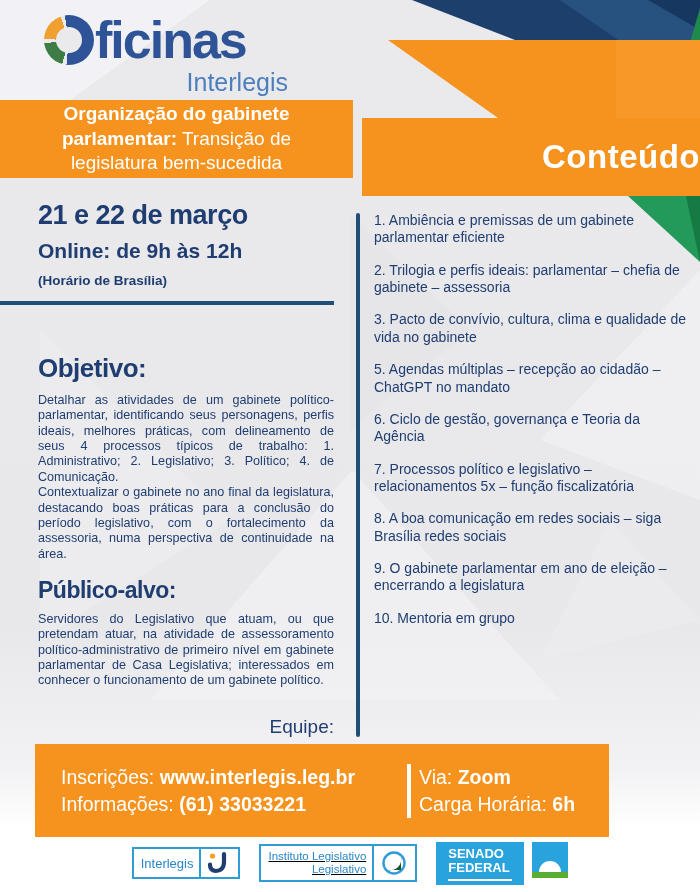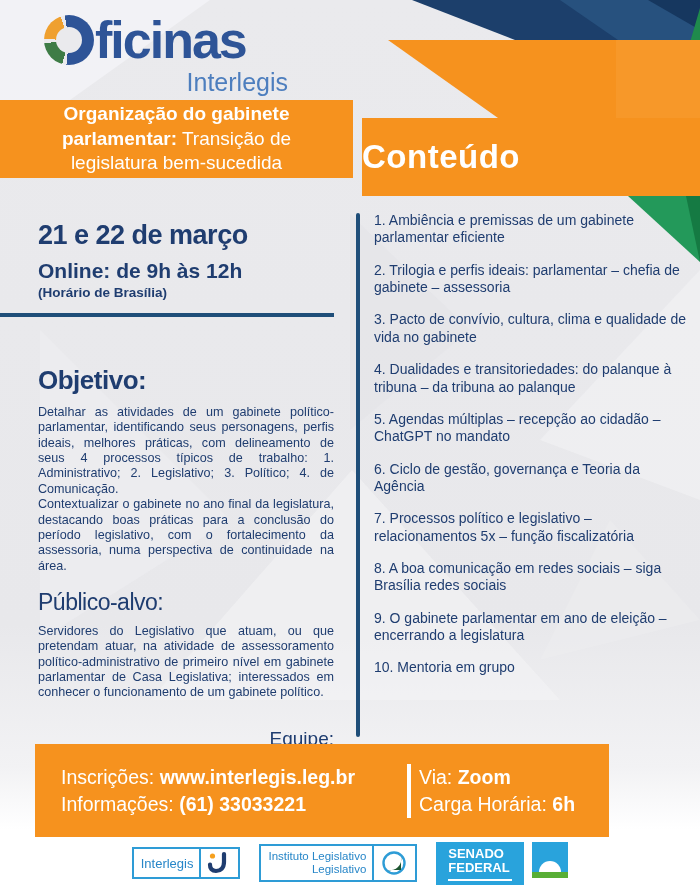--- a/index.html
+++ b/index.html
@@ -23,50 +23,50 @@
       var(--logo-blue) 350deg 360deg);}
   .logo-o::after{content:""; position:absolute; inset:12px; border-radius:50%; background:#EAEAED;}
   .logo-text{font-size:52px; font-weight:bold; color:var(--logo-blue); letter-spacing:-2px; line-height:1; margin-left:1px;}
   .logo-sub{font-size:25px; color:var(--interlegis-blue); text-align:right; margin-top:2px; letter-spacing:0;}
   
   .banner-left{position:absolute; left:0; top:100px; width:353px; height:78px; background:var(--orange);
     color:#fff; display:flex; align-items:center; justify-content:center; text-align:center;
     font-size:19px; line-height:1.3; padding:4px 22px;}
   .banner-left .b{font-weight:bold;}
   .banner-right{position:absolute; left:362px; top:118px; width:338px; height:78px; background:var(--orange);
-    color:#fff; display:flex; align-items:center; justify-content:flex-start;
+    color:#fff; display:flex; align-items:center; justify-content:flex-end;
     font-size:33px; font-weight:bold; letter-spacing:0.5px;}
   
-  .col-left{position:absolute; left:38px; top:220px; width:296px; color:var(--navy);}
+  .col-left{position:absolute; left:38px; top:200px; width:296px; color:var(--navy);}
   .date-h{font-size:27px; font-weight:bold; letter-spacing:-0.5px;}
   .online{font-size:21px; font-weight:bold; margin-top:8px;}
-  .tz{font-size:13.5px; font-weight:bold; margin-top:2px;}
+  .tz{font-size:13.5px; font-weight:bold; margin-top:10px;}
   .rule{width:334px; height:4px; background:var(--rule); margin:13px 0 12px -38px;}
   .sec-h{font-size:26px; font-weight:bold; margin-bottom:9px; letter-spacing:-0.5px;margin-top:48px;}
   .para{font-size:12.6px; line-height:1.22; text-align:justify;}
-  .pub-h{font-size:23px; font-weight:normal; margin:15px 0 8px; letter-spacing:-0.5px;}
+  .pub-h{font-size:23px; font-weight:bold; margin:15px 0 8px; letter-spacing:-0.5px;}
   .equipe{margin-top:27px; text-align:right;}
   .equipe-label{font-size:19px;}
   .equipe-name{font-size:22px; font-weight:bold; margin-top:2px;}
   .v-divider{position:absolute; left:356px; top:213px; width:4px; height:524px; background:var(--rule); border-radius:2px;}
   .col-right{position:absolute; left:374px; top:212px; width:318px; color:var(--navy);}
   .citem{font-size:14px; line-height:1.24; margin-bottom:15px;}
   
   .bottom-bar{position:absolute; left:35px; top:744px; width:574px; height:93px; background:var(--orange);
     color:#fff; display:flex; align-items:center;}
   .bb-left{padding-left:26px; width:372px;}
   .bb-line{font-size:19.5px; margin:4px 0;}
   .bb-line .v{font-weight:bold;}
   .bb-div{width:4px; height:54px; background:#fff;}
   .bb-right{padding-left:8px;}
   
   .footer{position:absolute; left:0; top:842px; width:700px; display:flex; justify-content:center; align-items:center; gap:19px;}
   .lg-box{background:#fff; border:2px solid var(--footer-blue); display:flex; align-items:center; padding:0 7px;}
   .lg-interlegis{height:32px;}
-  .lg-ilb{height:38px;}
+  .lg-ilb{height:38px;text-decoration:underline;}
   .lg-text{font-size:13px; color:#2786C8;}
   .lg-text2{font-size:11.5px; color:#2786C8; line-height:1.12; text-align:right;}
   .lg-sep{width:2px; align-self:stretch; background:var(--footer-blue); margin:0 6px;}
   .senado{display:flex; align-items:stretch;gap:6px;}
   .sen-text{background:var(--senado-blue); color:#fff; font-weight:bold; font-size:13px; line-height:1.1;
     padding:5px 12px 4px; display:flex; flex-direction:column; justify-content:center;}
   .sen-underline{width:64px; height:2px; background:#fff; margin-top:3px;}
   .sen-sq{position:relative; width:36px; height:36px; background:var(--senado-blue); margin-left:2px;}
   .sen-sq .dome{position:absolute; left:7px; bottom:6px; width:22px; height:11px; background:#fff; border-radius:11px 11px 0 0;}
   .sen-sq .grass{position:absolute; left:0; bottom:0; width:100%; height:6px; background:#58AE35;}
@@ -130,21 +130,20 @@
       <div class="equipe-name">Aires P. Neves</div>
     </div>
   </div>
 
   <div class="v-divider"></div>
 
   <div class="col-right">
     <p class="citem">1. Ambiência e premissas de um gabinete parlamentar eficiente</p>
     <p class="citem">2. Trilogia e perfis ideais: parlamentar – chefia de gabinete – assessoria</p>
     <p class="citem">3. Pacto de convívio, cultura, clima e qualidade de vida no gabinete</p>
-    <p class="citem">4. Dualidades e transitoriedades: do palanque à tribuna – da tribuna ao palanque</p>
     <p class="citem">5. Agendas múltiplas – recepção ao cidadão – ChatGPT no mandato</p>
     <p class="citem">6. Ciclo de gestão, governança e Teoria da Agência</p>
     <p class="citem">7. Processos político e legislativo – relacionamentos 5x – função fiscalizatória</p>
     <p class="citem">8. A boa comunicação em redes sociais – siga Brasília redes sociais</p>
     <p class="citem">9. O gabinete parlamentar em ano de eleição – encerrando a legislatura</p>
     <p class="citem">10. Mentoria em grupo</p>
   </div>
 
   <div class="bottom-bar">
     <div class="bb-left">

